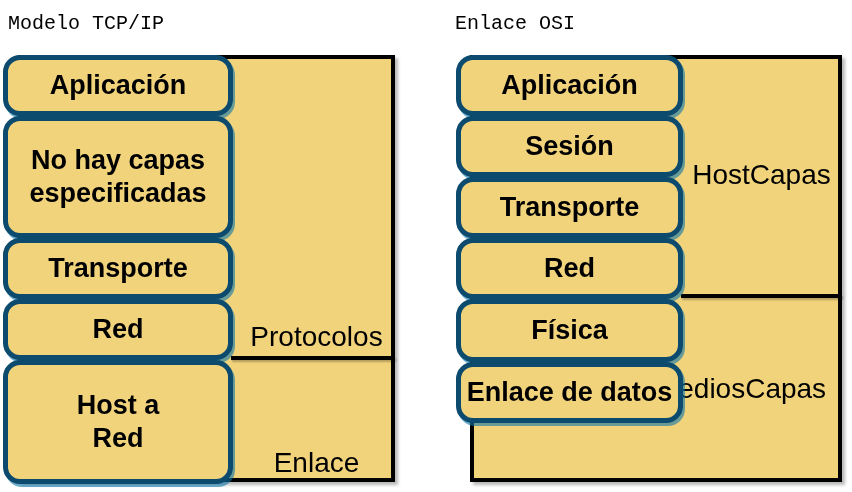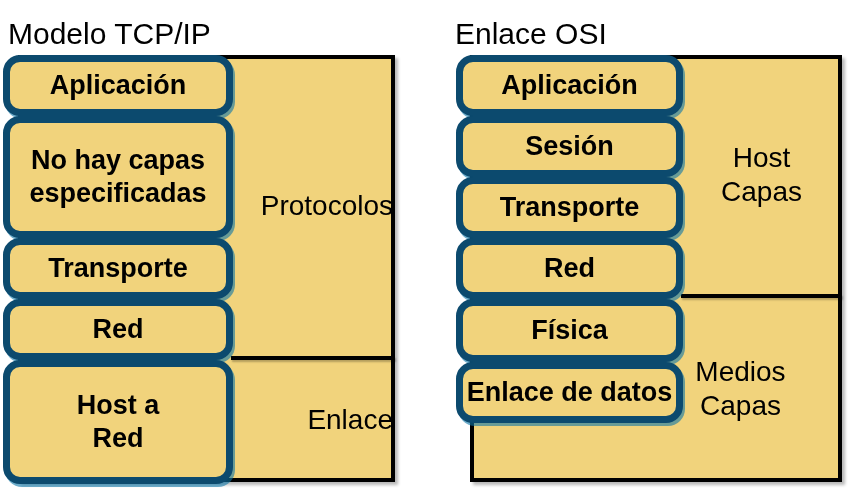--- a/index.html
+++ b/index.html
@@ -11,25 +11,26 @@
   .canvas {
     position: relative;
     width: 852px;
     height: 492px;
     background: #ffffff;
     overflow: hidden;
     color: #000;
   }
   .title {
     position: absolute;
-    top: 16px;
-    font-size: 30px;
+    top: 6px;
+    font-size: 20px;
     line-height: 36px;
     color: #000;
     white-space: nowrap;
+    font-family: Liberation Mono, monospace;
   }
   .t-left  { left: 8px; }
   .t-right { left: 455px; }
 
   .outer {
     position: absolute;
     box-sizing: border-box;
     background: #F1D37C;
     border: 4px solid #000;
     box-shadow: 3px 3px 3px rgba(0,0,0,0.28);
@@ -44,21 +45,21 @@
     z-index: 1;
     box-shadow: 1px 2px 2px rgba(0,0,0,0.25);
   }
   .div-left  { left: 231px; top: 356px; width: 164px; }
   .div-right { left: 681px; top: 294px; width: 161px; }
 
   .glabel {
     position: absolute;
     z-index: 1;
     display: flex;
-    flex-direction: column;
+    flex-direction: row;
     justify-content: center;
     font-size: 28px;
     line-height: 34px;
     color: #000;
   }
   .glabel.left-align  { align-items: flex-end; text-align: left; }
   .glabel.center      { align-items: center; text-align: center; }
   .g-protocolos { left: 240px; top: 57px;  width: 153px; height: 297px; }
   .g-redes      { left: 240px; top: 360px; width: 153px; height: 120px; }
   .g-host       { left: 683px; top: 57px;  width: 157px; height: 236px; }
@@ -70,21 +71,21 @@
     z-index: 2;
   }
   .stack-left  { left: 3px;   width: 230px; }
   .stack-right { left: 456px; width: 227px; }
 
   .layer {
     box-sizing: border-box;
     width: 100%;
     height: 61px;
     background: #F1D37C;
-    border: 7px solid #0c4a6e;
+    border: 5px solid #0c4a6e;
     border-radius: 17px;
     display: flex;
     flex-direction: column;
     justify-content: center;
     align-items: center;
     font-weight: bold;
     font-size: 27px;
     line-height: 33px;
     text-align: center;
     color: #000;

